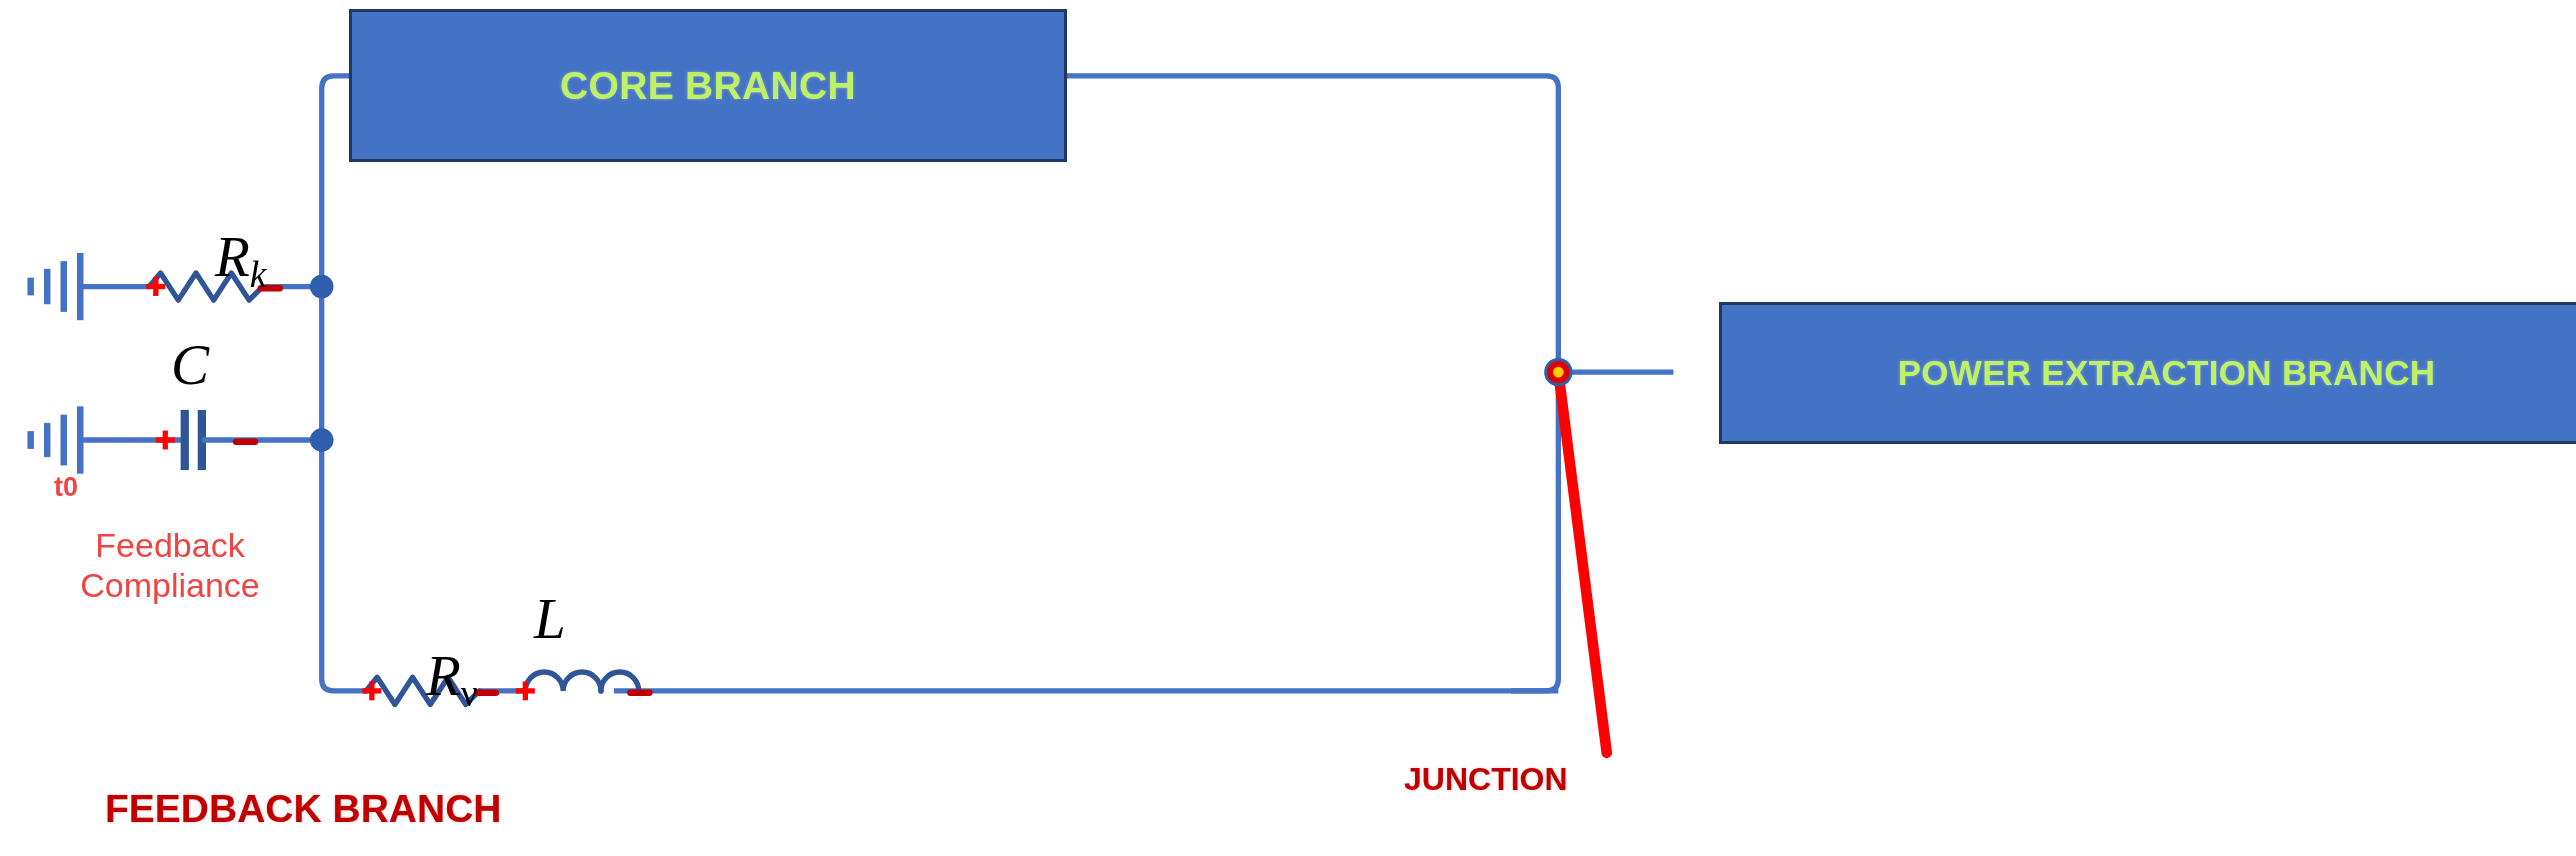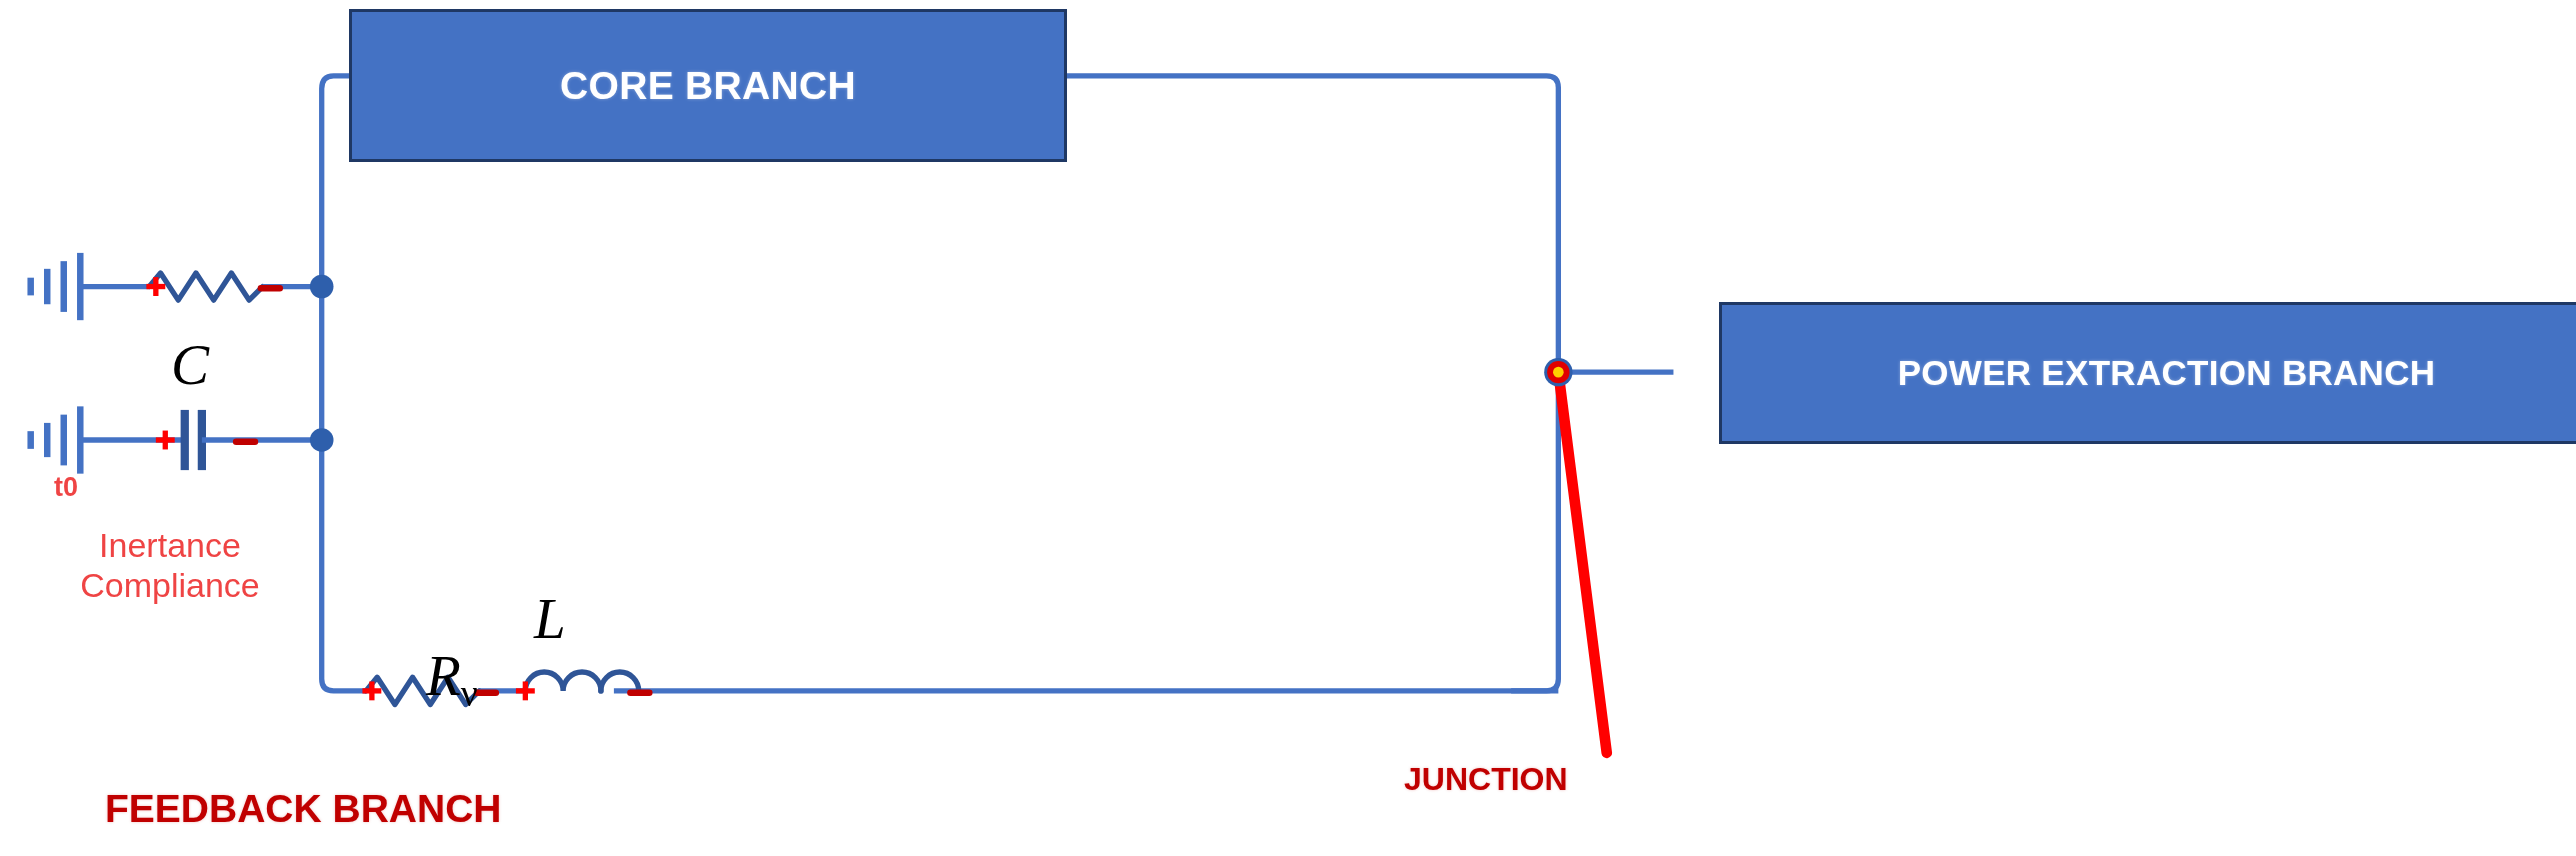--- a/index.html
+++ b/index.html
@@ -27,21 +27,21 @@
 
   
   .block {
     position: absolute;
     box-sizing: border-box;
     background: #4472C4;
     border: 3px solid #1F3864;
     display: flex;
     align-items: center;
     justify-content: center;
-    color: #ffffff;
+    color: #bef264;
     font-weight: bold;
     letter-spacing: 0.3px;
     text-shadow: 0 0 3.5px rgba(255,255,255,0.35);
   }
   #core-branch-block {
     left: 349px;  top: 9.4px;
     width: 718px; height: 153px;
     font-size: 39px;
   }
   #power-extraction-block {
@@ -206,32 +206,35 @@
   </svg>
 
   <div class="block" id="core-branch-block">
     <span>CORE BRANCH</span>
   </div>
 
   <div class="block" id="power-extraction-block">
     <span>POWER EXTRACTION BRANCH</span>
   </div>
 
+  <div class="label italic-sym" id="label-rk">
+    <span>R</span><span class="sub">k</span>
+  </div>
 
   <div class="label italic-sym" id="label-c">C</div>
 
   <div class="label italic-sym" id="label-rv">
     <span>R</span><span class="sub-upright">ν</span>
   </div>
 
   <div class="label italic-sym" id="label-l">L</div>
 
   <div class="label" id="label-t0">t0</div>
 
-  <div class="label" id="label-feedback-compliance">Inertance
+  <div class="label" id="label-feedback-compliance">Feedback
 Compliance</div>
 
 
   <div class="red-label" id="label-feedback-branch">FEEDBACK BRANCH</div>
 
   <div class="red-label" id="label-junction">JUNCTION</div>
 
 </div>
 
 

